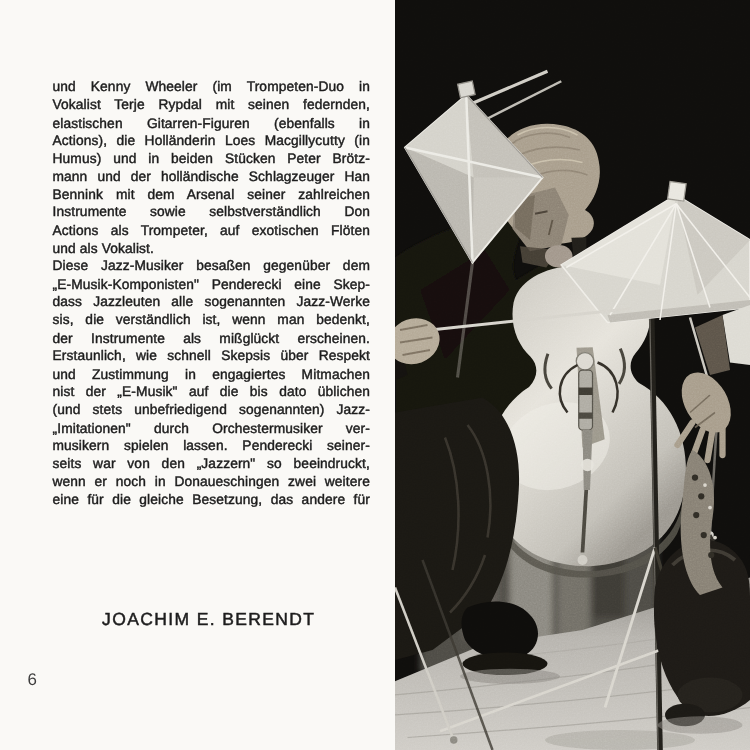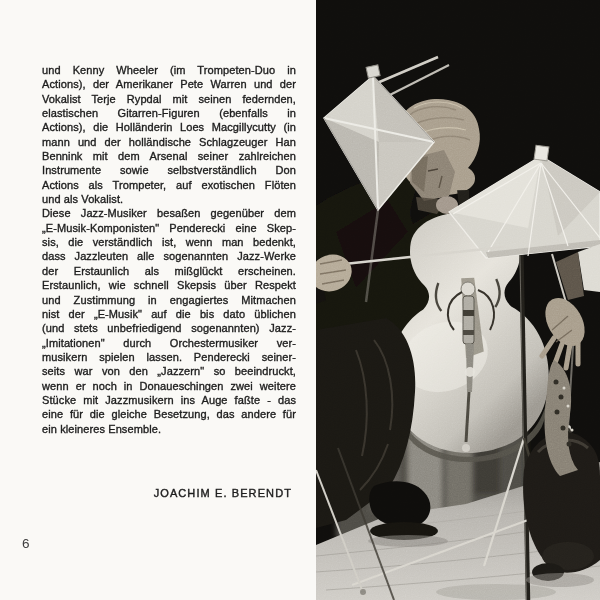--- a/index.html
+++ b/index.html
@@ -18,66 +18,64 @@
   .text-col{
     position:absolute;left:42px;top:63px;width:254px;
     color:var(--text);
     font-size:11px;line-height:14.35px;letter-spacing:0.1px;
     -webkit-text-stroke:0.35px var(--text);
   }
   .t-line{text-align:justify;text-align-last:justify;}
   .t-line.para-end{text-align-last:left;}
   .byline{
     position:absolute;left:42px;top:487px;width:250px;
-    text-align:right;color:var(--text);
-    font-size:11px;letter-spacing:1.1px;
+    text-align:center;color:var(--text);
+    font-size:14px;letter-spacing:1.1px;
     -webkit-text-stroke:0.4px var(--text);
   }
   .page-number{
     position:absolute;left:22px;top:536px;
     color:var(--page_number);font-size:13.5px;letter-spacing:0.5px;
   }
   .photo{
     position:absolute;left:316px;top:0;width:284px;height:600px;
     background:#0f0e0c;
   }
   .photo svg{display:block;width:284px;height:600px;}
 </style>
 </head>
 <body>
 
 <div class="page">
 
   <div class="text-col">
       <div class="t-line">und Kenny Wheeler (im Trompeten-Duo in</div>
-      <div class="t-line">Actions), der Amerikaner Pete Warren und der</div>
       <div class="t-line">Vokalist Terje Rypdal mit seinen federnden,</div>
       <div class="t-line">elastischen Gitarren-Figuren (ebenfalls in</div>
       <div class="t-line">Actions), die Holländerin Loes Macgillycutty (in</div>
+      <div class="t-line">Humus) und in beiden Stücken Peter Brötz-</div>
       <div class="t-line">mann und der holländische Schlagzeuger Han</div>
       <div class="t-line">Bennink mit dem Arsenal seiner zahlreichen</div>
       <div class="t-line">Instrumente sowie selbstverständlich Don</div>
       <div class="t-line">Actions als Trompeter, auf exotischen Flöten</div>
       <div class="t-line para-end">und als Vokalist.</div>
       <div class="t-line">Diese Jazz-Musiker besaßen gegenüber dem</div>
       <div class="t-line">„E-Musik-Komponisten" Penderecki eine Skep-</div>
+      <div class="t-line">dass Jazzleuten alle sogenannten Jazz-Werke</div>
       <div class="t-line">sis, die verständlich ist, wenn man bedenkt,</div>
-      <div class="t-line">dass Jazzleuten alle sogenannten Jazz-Werke</div>
-      <div class="t-line">der Erstaunlich als mißglückt erscheinen.</div>
+      <div class="t-line">der Instrumente als mißglückt erscheinen.</div>
       <div class="t-line">Erstaunlich, wie schnell Skepsis über Respekt</div>
       <div class="t-line">und Zustimmung in engagiertes Mitmachen</div>
       <div class="t-line">nist der „E-Musik" auf die bis dato üblichen</div>
       <div class="t-line">(und stets unbefriedigend sogenannten) Jazz-</div>
       <div class="t-line">„Imitationen" durch Orchestermusiker ver-</div>
       <div class="t-line">musikern spielen lassen. Penderecki seiner-</div>
       <div class="t-line">seits war von den „Jazzern" so beeindruckt,</div>
       <div class="t-line">wenn er noch in Donaueschingen zwei weitere</div>
-      <div class="t-line">Stücke mit Jazzmusikern ins Auge faßte - das</div>
       <div class="t-line">eine für die gleiche Besetzung, das andere für</div>
-      <div class="t-line para-end">ein kleineres Ensemble.</div>
     </div>
 
   <div class="byline">JOACHIM E. BERENDT</div>
 
   <div class="page-number">6</div>
 
   <div class="photo">
     <svg viewBox="0 0 284 600" xmlns="http://www.w3.org/2000/svg">
       <defs>
         <linearGradient id="floorGrad" x1="0" y1="0" x2="0" y2="1">

